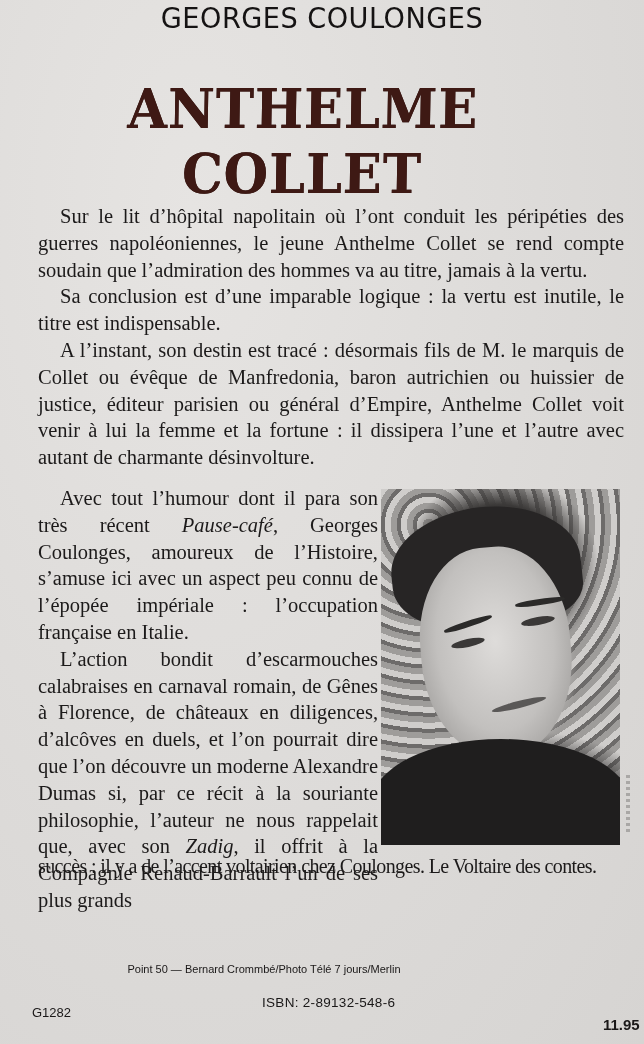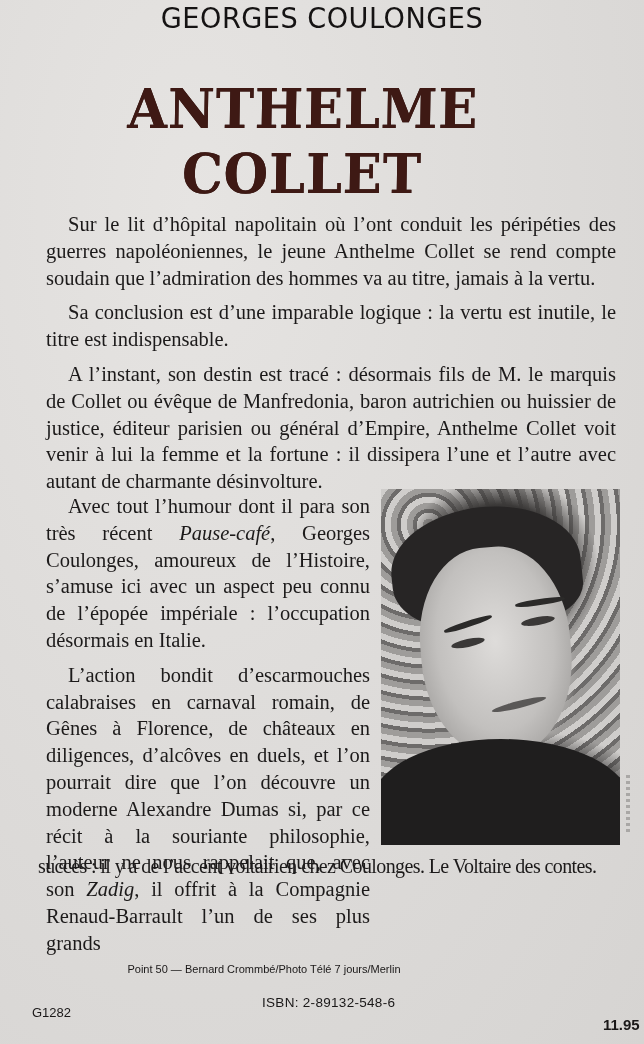--- a/index.html
+++ b/index.html
@@ -23,21 +23,21 @@
     color: #3e1914;
     transform: scaleX(0.93) skewX(-1deg);
     transform-origin: left center;
     text-shadow: 0 0 0.5px #2a100c;
   }
   .blurb {
     position: absolute; left: 38px; width: 586px;
     font-family: "Liberation Serif", "DejaVu Serif", serif;
     font-size: 20.5px; line-height: 26.8px; text-align: justify;
   }
-  .blurb p { margin: 8px; text-indent: 22px; }
+  .blurb p { margin: 0; text-indent: 22px; }
   .blurb1 { top: 203px; }
   .blurb2 { top: 485px; width: 340px; }
   .blurb-tail { position: absolute; top: 853px; left: 38px; width: 580px; font-family: "Liberation Serif", "DejaVu Serif", serif; font-size: 20px; line-height: 26.5px; letter-spacing: -0.6px; }
   .blurb-tail div { white-space: nowrap; }
   em { font-style: italic; }
   .photo {
     position: absolute; left: 381px; top: 489px; width: 239px; height: 356px;
     background:
       radial-gradient(ellipse 38% 30% at 52% 52%, #d8d6d4 0%, #b9b7b5 55%, rgba(0,0,0,0) 80%),
       radial-gradient(ellipse 55% 35% at 50% 22%, #2a2828 0%, #3a3837 50%, rgba(0,0,0,0) 75%),
@@ -69,21 +69,21 @@
 <div class="author">GEORGES COULONGES</div>
 <div class="title">ANTHELME COLLET</div>
 
 <div class="blurb blurb1">
   <p>Sur le lit d’hôpital napolitain où l’ont conduit les péripéties des guerres napoléoniennes, le jeune Anthelme Collet se rend compte soudain que l’admiration des hommes va au titre, jamais à la vertu.</p>
   <p>Sa conclusion est d’une imparable logique : la vertu est inutile, le titre est indispensable.</p>
   <p>A l’instant, son destin est tracé : désormais fils de M. le marquis de Collet ou évêque de Manfredonia, baron autrichien ou huissier de justice, éditeur parisien ou général d’Empire, Anthelme Collet voit venir à lui la femme et la fortune : il dissipera l’une et l’autre avec autant de charmante désinvolture.</p>
 </div>
 
 <div class="blurb blurb2">
-  <p><span>Avec tout l’humour dont il para son très récent </span><em>Pause-café</em><span>, Georges Coulonges, amoureux de l’Histoire, s’amuse ici avec un aspect peu connu de l’épopée impériale : l’occupation désormais en Italie.</span></p>
+  <p><span>Avec tout l’humour dont il para son très récent </span><em>Pause-café</em><span>, Georges Coulonges, amoureux de l’Histoire, s’amuse ici avec un aspect peu connu de l’épopée impériale : l’occupation française en Italie.</span></p>
   <p><span>L’action bondit d’escarmouches calabraises en carnaval romain, de Gênes à Florence, de châteaux en diligences, d’alcôves en duels, et l’on pourrait dire que l’on découvre un moderne Alexandre Dumas si, par ce récit à la souriante philosophie, l’auteur ne nous rappelait que, avec son </span><em>Zadig</em><span>, il offrit à la Compagnie Renaud-Barrault l’un de ses plus grands</span></p>
 </div>
 
 <div class="blurb-tail">
   <div>succès : il y a de l’accent voltairien chez Coulonges. Le Voltaire des contes.</div>
 </div>
 
 <div class="photo">
   <div class="hair"></div>
   <div class="face"></div>

